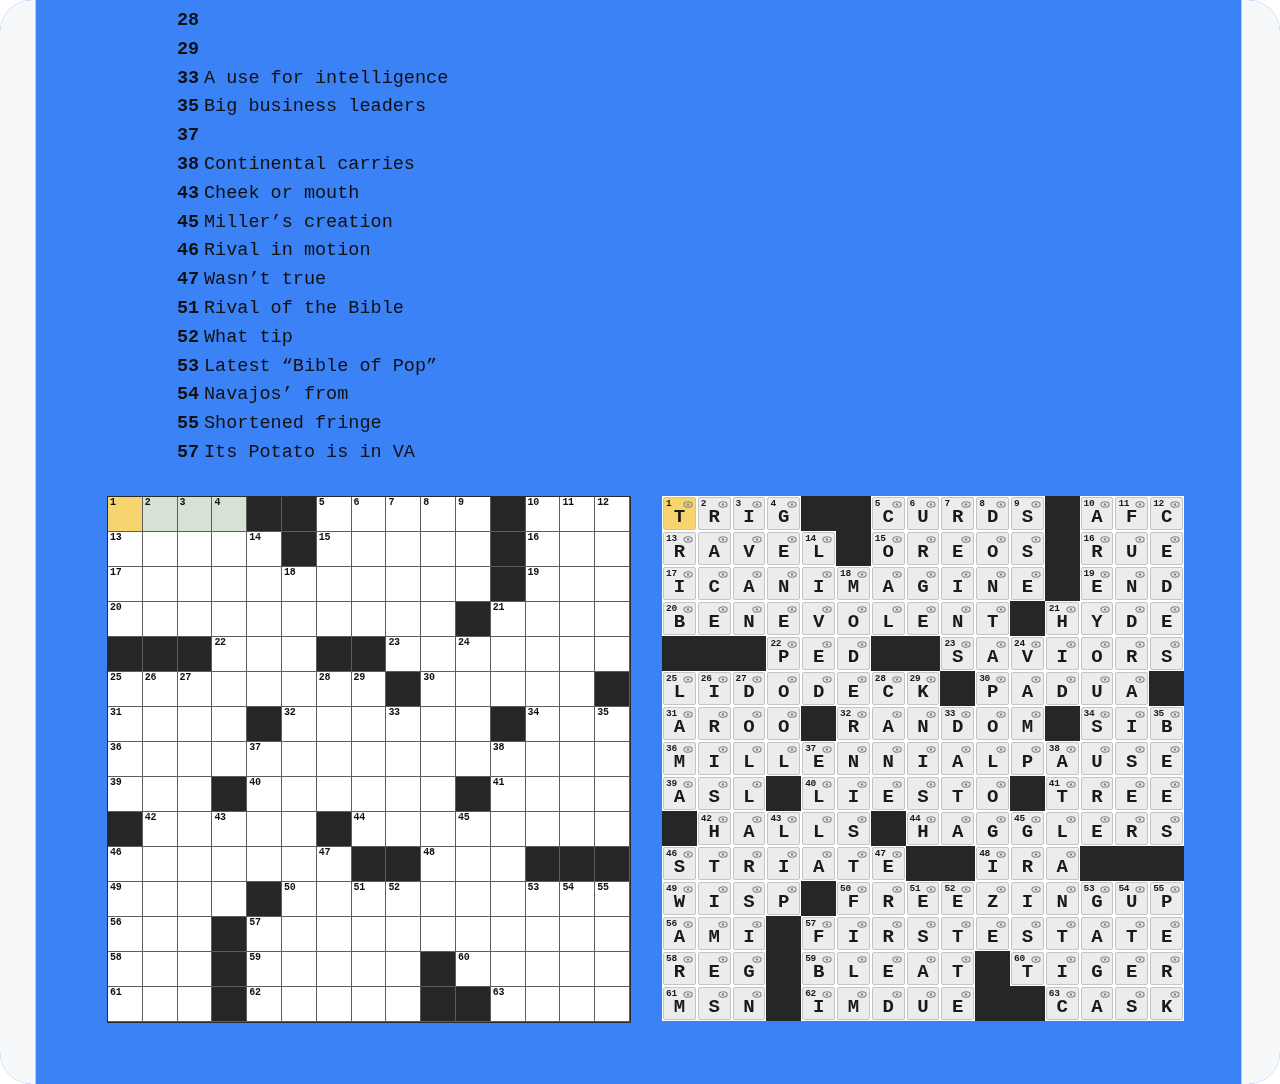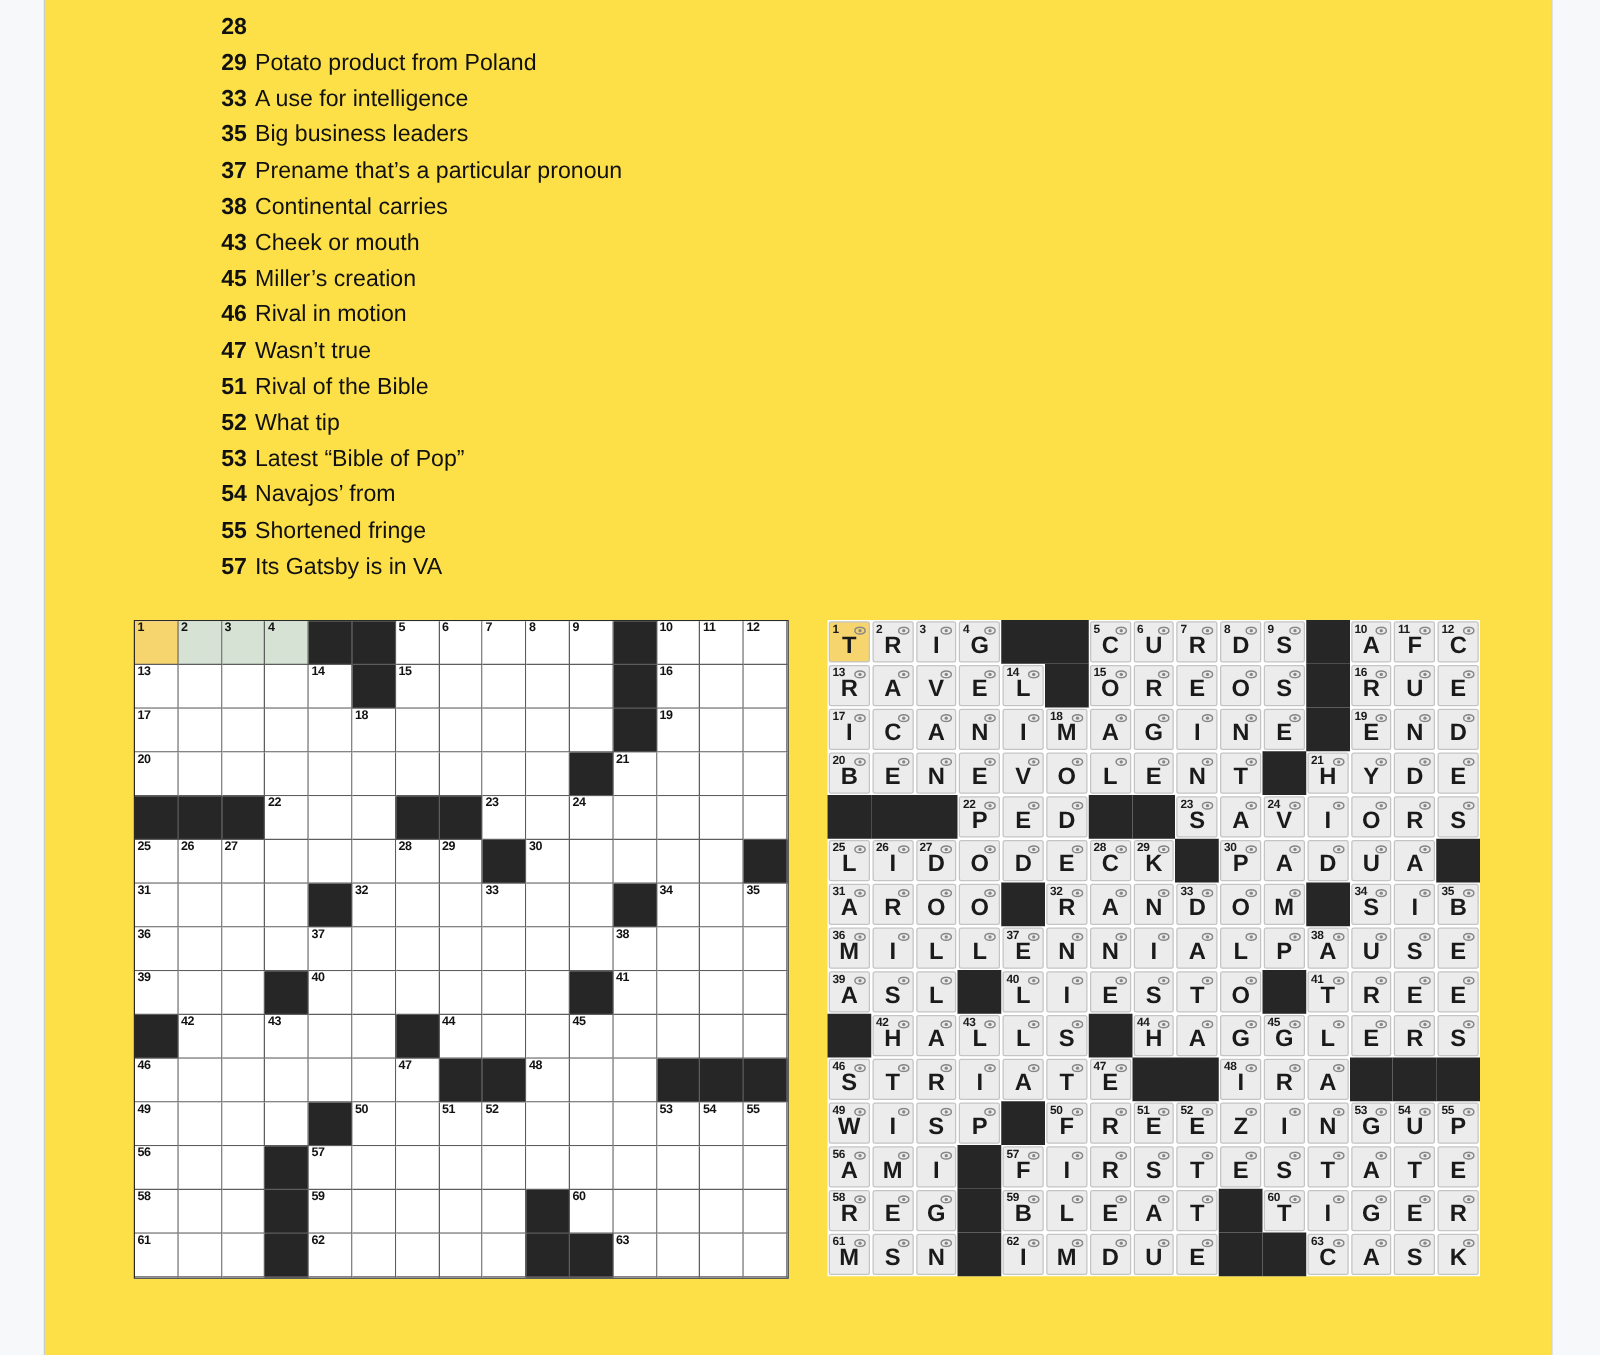--- a/index.html
+++ b/index.html
@@ -1,17 +1,17 @@
 <!DOCTYPE html>
 <html><head>
 <meta charset="utf-8">
 <style>
   html,body{margin:0;padding:0;background:#fff;}
-  .stage{position:relative;width:1280px;height:1084px;background:#fde047;overflow:hidden;
-         font-family:Liberation Sans, sans-serif;}
+  .stage{position:relative;width:1280px;height:1084px;background:#3b82f6;overflow:hidden;
+         font-family:Liberation Mono, monospace;border-radius:32px;}
   .side-strip{position:absolute;top:0;bottom:0;background:#f7f8fa;}
   .side-strip.left{left:0;width:35px;border-right:1.5px solid #c9cccf;}
   .side-strip.right{right:0;width:38px;border-left:1.5px solid #c9cccf;}
 
   
   .clues{position:absolute;left:177px;top:7px;width:560px;}
   .clue{display:flex;height:28.8px;line-height:28.8px;font-size:18.5px;color:#111;white-space:nowrap;}
   .clue .cnum{font-weight:700;width:27px;flex:0 0 27px;}
   .clue .ctext{font-weight:400;}
 
@@ -44,33 +44,31 @@
 <div class="stage">
   <div class="side-strip left"></div>
   <div class="side-strip right"></div>
 
   <div class="clues">
       <div class="clue">
         <span class="cnum">28</span>
       </div>
       <div class="clue">
         <span class="cnum">29</span>
-        <span class="ctext">Potato product from Poland</span>
       </div>
       <div class="clue">
         <span class="cnum">33</span>
         <span class="ctext">A use for intelligence</span>
       </div>
       <div class="clue">
         <span class="cnum">35</span>
         <span class="ctext">Big business leaders</span>
       </div>
       <div class="clue">
         <span class="cnum">37</span>
-        <span class="ctext">Prename that’s a particular pronoun</span>
       </div>
       <div class="clue">
         <span class="cnum">38</span>
         <span class="ctext">Continental carries</span>
       </div>
       <div class="clue">
         <span class="cnum">43</span>
         <span class="ctext">Cheek or mouth</span>
       </div>
       <div class="clue">
@@ -100,21 +98,21 @@
       <div class="clue">
         <span class="cnum">54</span>
         <span class="ctext">Navajos’ from</span>
       </div>
       <div class="clue">
         <span class="cnum">55</span>
         <span class="ctext">Shortened fringe</span>
       </div>
       <div class="clue">
         <span class="cnum">57</span>
-        <span class="ctext">Its Gatsby is in VA</span>
+        <span class="ctext">Its Potato is in VA</span>
       </div>
     </div>
 
   <div class="grid classic">
       <div class="cell" style="background: rgb(246, 212, 110);">
         <span class="num">1</span>
       </div>
       <div class="cell" style="background: rgb(214, 226, 212);">
         <span class="num">2</span>
       </div>

